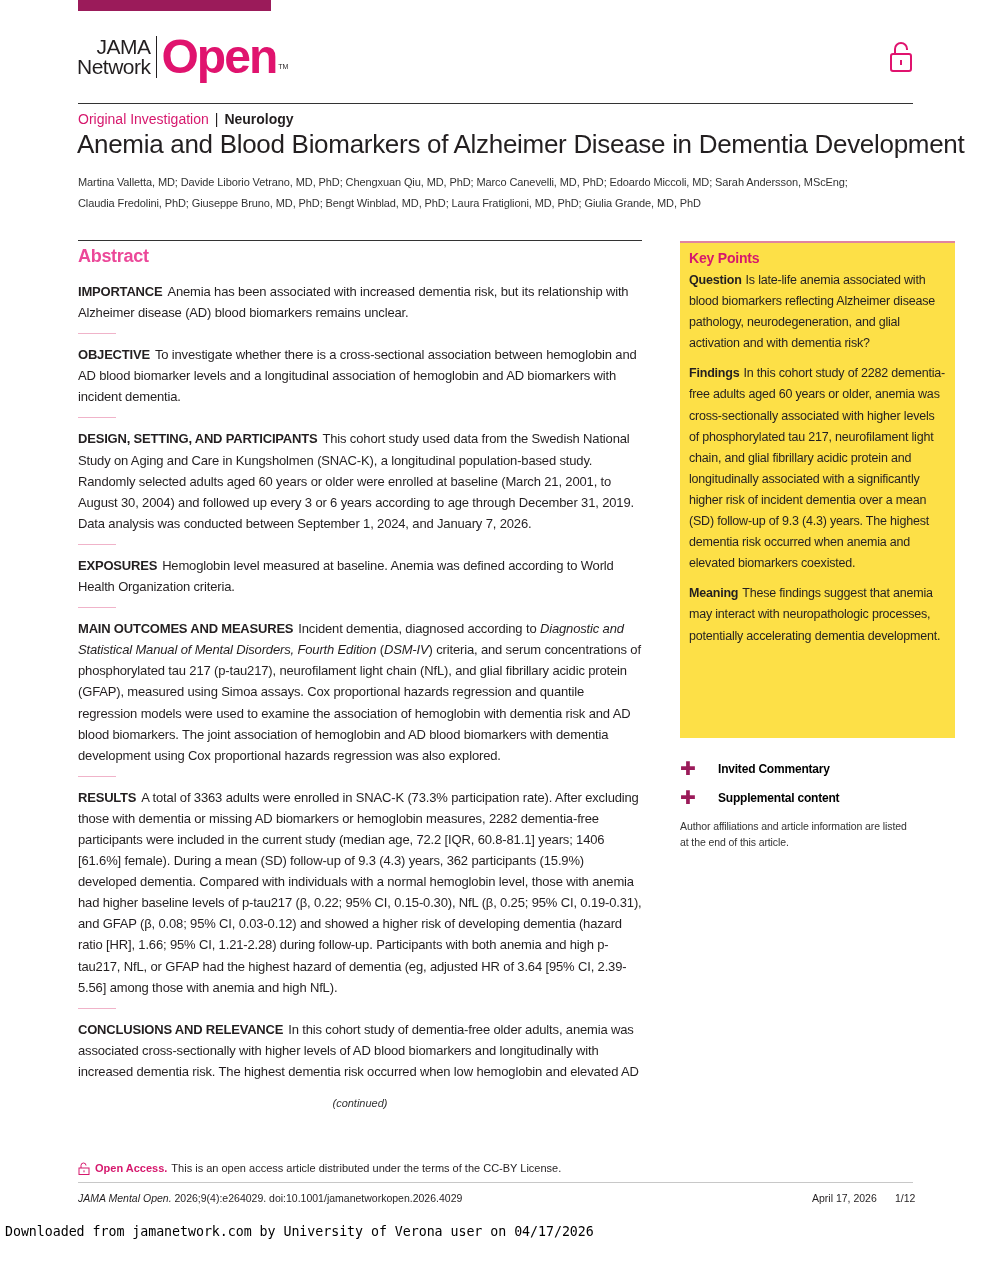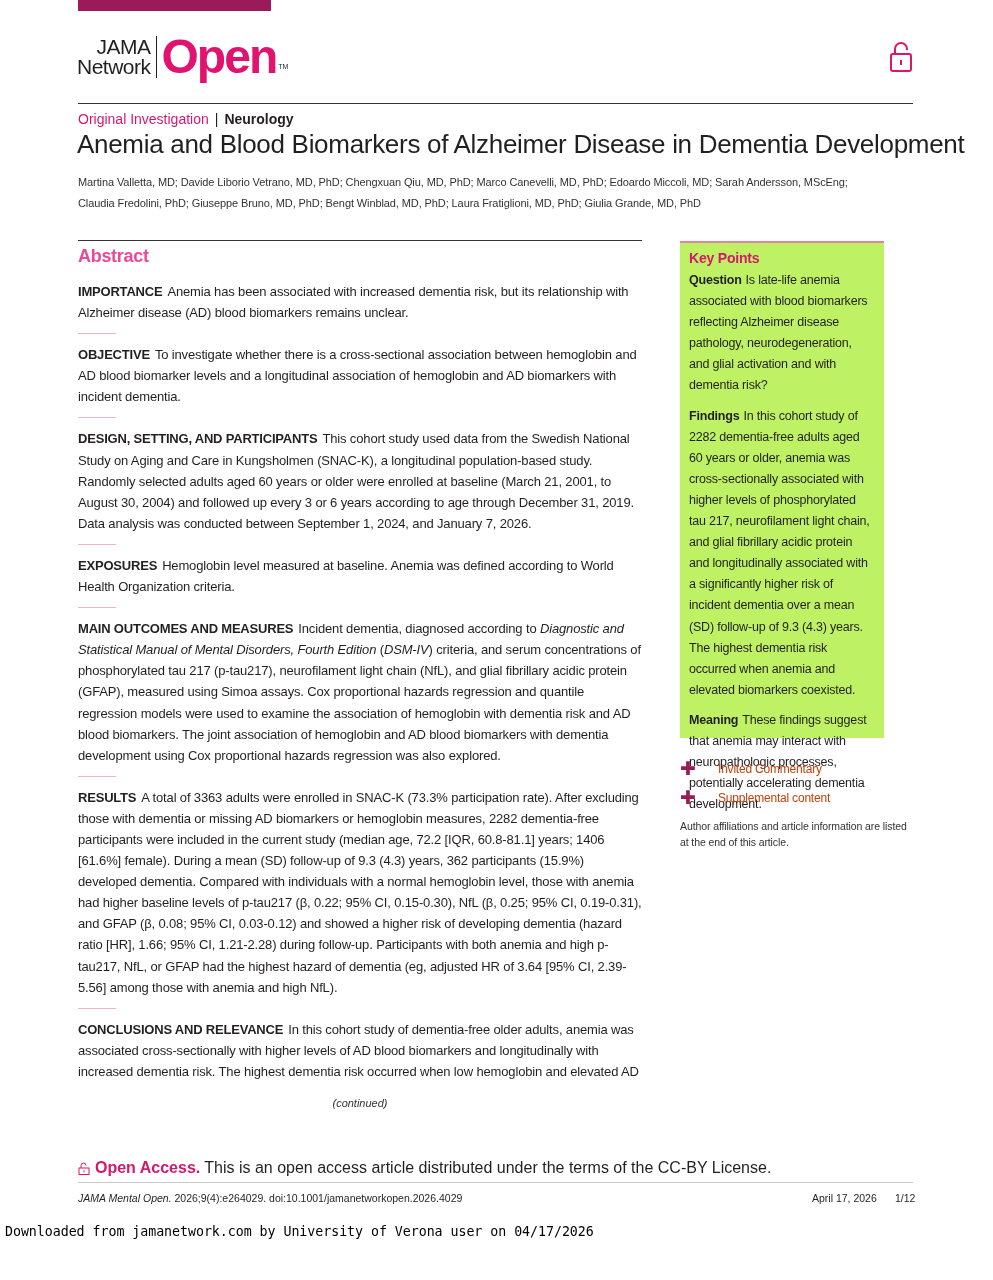--- a/index.html
+++ b/index.html
@@ -26,32 +26,32 @@
   .authors { position: absolute; left: 78px; top: 172px; width: 820px; font-size: 11px; line-height: 21px; color: #333; letter-spacing: -0.1px; }
 
   .abstract { position: absolute; left: 78px; top: 240px; width: 564px; }
   .abstract .rule { height: 1px; background: #333; width: 564px; }
   .abstract h2 { margin: 4px 0 0 0; color: #ec4899; font-size: 18px; line-height: 22px; font-weight: bold; letter-spacing: -0.3px; }
   .section { font-size: 13px; line-height: 21.1px; color: #231f20; letter-spacing: -0.15px; }
   .section .head { font-weight: bold; margin-right: 5px; letter-spacing: -0.2px; }
   .divider { width: 38px; height: 1px; background: #f0b3c9; margin: 10px 0 10px 0; }
   .continued { text-align: center; font-style: italic; font-size: 11px; margin-top: 15px; color: #333; }
 
-  .keypoints { position: absolute; left: 680px; top: 241px; width: 204px; height: 497px; background: #bef264; border-top: 2px solid #e0849f; box-sizing: border-box; padding: 5px 9px 0 9px; }
+  .keypoints { position: absolute; left: 680px; top: 241px; width: 275px; height: 497px; background: #fde047; border-top: 2px solid #e0849f; box-sizing: border-box; padding: 5px 9px 0 9px; }
   .keypoints h3 { margin: 0 0 2px 0; color: #d6186d; font-size: 14px; line-height: 20px; font-weight: bold; letter-spacing: -0.2px; }
   .keypoints p { margin: 0 0 9px 0; font-size: 12.5px; line-height: 21.1px; color: #231f20; letter-spacing: -0.2px; }
   .keypoints p .head { font-weight: bold; margin-right: 4px; }
 
   .links { position: absolute; left: 680px; top: 760px; width: 233px; }
   .link { display: flex; align-items: center; margin-bottom: 11px; cursor: pointer; }
   .link .plus { color: #9b1b5a; font-weight: bold; font-size: 19px; width: 20px; line-height: 18px; }
-  .link .label { color: #c2410c; font-weight: normal; font-size: 12px; letter-spacing: -0.2px; padding-left: 18px; }
+  .link .label { color: #000000; font-weight: bold; font-size: 12px; letter-spacing: -0.2px; padding-left: 18px; }
   .affil { font-size: 10.5px; line-height: 16px; color: #333; margin-top: 0px; letter-spacing: -0.1px; }
 
-  .oa { position: absolute; left: 78px; top: 1160px; font-size: 16px; line-height: 16px; display: flex; align-items: center; color: #231f20; }
+  .oa { position: absolute; left: 78px; top: 1160px; font-size: 11px; line-height: 16px; display: flex; align-items: center; color: #231f20; }
   .oa .lock-small { width: 12px; height: 13px; margin-right: 5px; }
   .oa .oa-label { color: #d6186d; font-weight: bold; margin-right: 4px; }
   .rule-foot { position: absolute; left: 78px; top: 1182px; width: 835px; height: 1px; background: #c8c8c8; }
   .cite { position: absolute; left: 78px; top: 1190px; font-size: 10.5px; line-height: 16px; color: #231f20; }
   .cite .journal { font-style: italic; }
   .date { position: absolute; left: 812px; top: 1190px; font-size: 10.5px; line-height: 16px; color: #231f20; }
   .page { position: absolute; left: 895px; top: 1190px; font-size: 10.5px; line-height: 16px; color: #231f20; }
   .download { position: absolute; left: 5px; top: 1224px; font-family: "DejaVu Sans Mono", "Liberation Mono", monospace; font-size: 13.3px; color: #000; white-space: nowrap; letter-spacing: -0.05px; }
 </style>
 </head>

